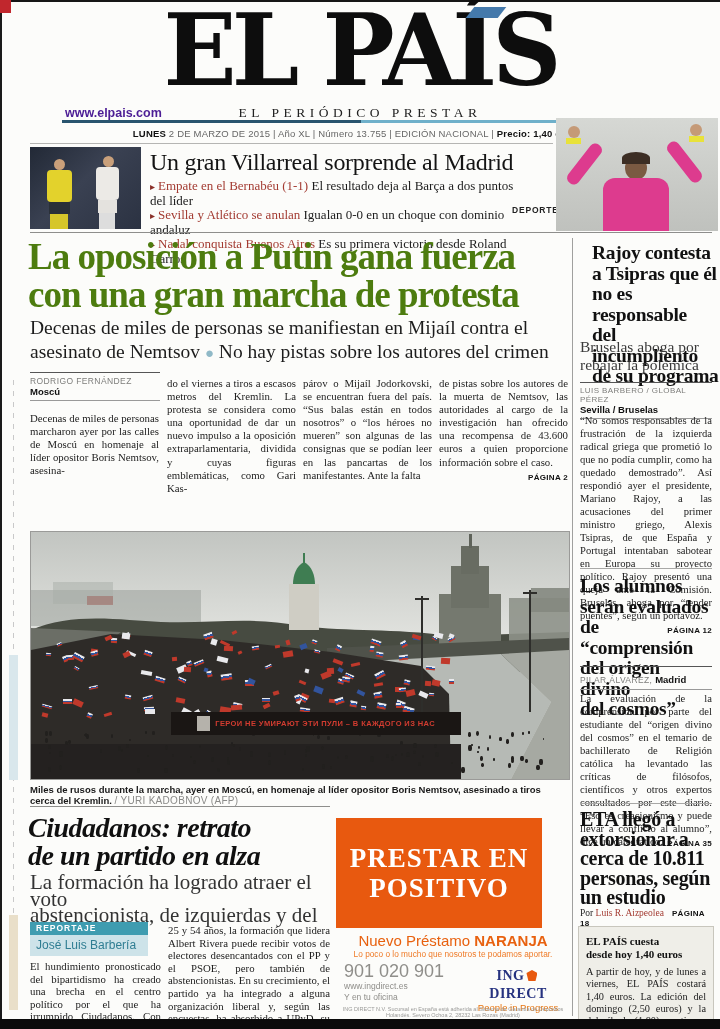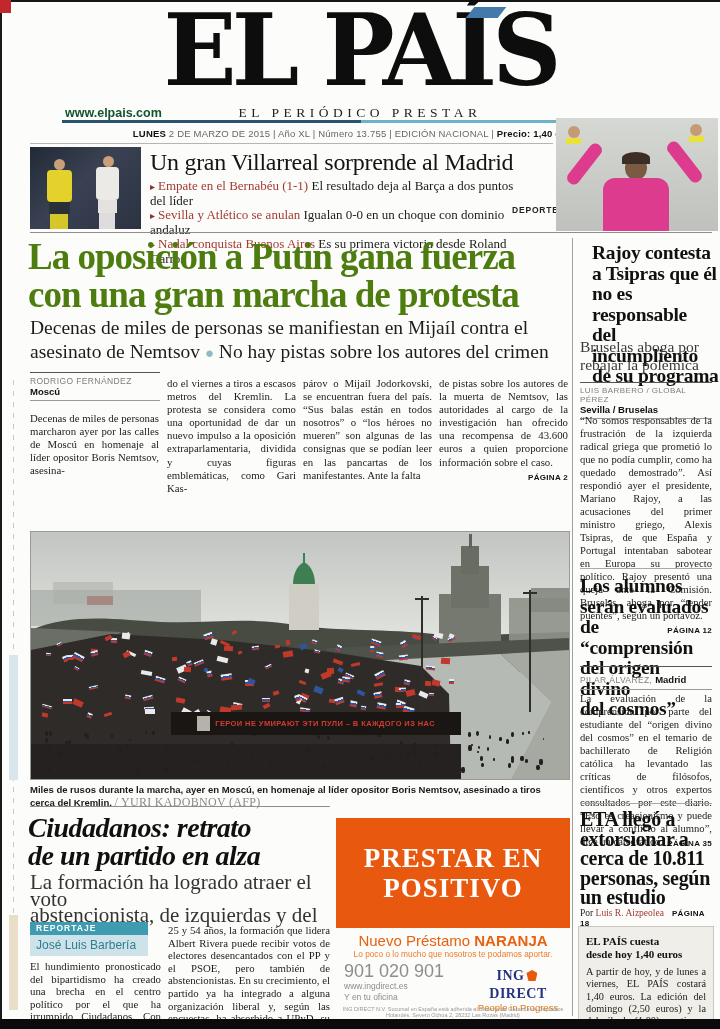--- a/index.html
+++ b/index.html
@@ -6,21 +6,21 @@
   .sheet{position:relative;width:720px;height:1029px;background:#fcfcfa;overflow:hidden;
          font-family:"Liberation Serif",serif;color:#1a1a1a;}
   .abs{position:absolute;}
   .sans{font-family:"Liberation Sans",sans-serif;}
   .pre{white-space:pre-line;}
   .just{text-align:justify;}
   
   .logo{width:720px;text-align:center;font-family:"DejaVu Serif",serif;font-weight:700;
         font-size:96px;line-height:.98;letter-spacing:-5px;color:#0d0d0d;transform:scaleY(1.03);}
   .accent{width:32px;height:11px;background:#4479ab;transform:skewX(-38deg);}
-  .url{font-size:12.5px;font-weight:700;color:#14532d;}
+  .url{font-size:12.5px;font-weight:700;color:#4c1d95;}
   .slogan{width:720px;text-align:center;font-size:13.5px;letter-spacing:4.5px;color:#222;}
   .tealline{height:3px;background:linear-gradient(90deg,#29546e 0%,#29546e 46%,#6fb0ca 46%,#6fb0ca 100%);}
   .dateline{width:655px;text-align:center;font-size:9.5px;color:#666;letter-spacing:.2px;}
   .dateline b{color:#111;}
   .thinrule{height:1px;background:#b5b5b3;}
   .midrule{height:1px;background:#8e8e8c;}
   
   .sp-headline{font-size:24px;color:#141414;letter-spacing:-.3px;}
   .sp-bullet{font-size:13px;line-height:14px;}
   .sp-bullet .arr{color:#8a2f28;font-size:10px;margin-right:3px;}
@@ -41,40 +41,40 @@
   .pref{font-family:"Liberation Sans",sans-serif;font-size:8px;font-weight:700;letter-spacing:.3px;color:#111;float:right;margin-top:2px;}
   
   .photo{width:538px;height:247px;border:1px solid #9a9a98;overflow:hidden;background:#d7d9d5;}
   .flag{position:absolute;display:block;}
   .speck{position:absolute;display:block;background:#22201e;border-radius:40%;}
   .banner{position:absolute;left:26%;top:73%;width:54%;height:9%;background:#1a1614;display:flex;
           align-items:center;justify-content:center;overflow:hidden;white-space:nowrap;}
   .banner .face{width:13px;height:15px;background:#b5b2ab;margin-right:5px;flex:none;}
   .bannertxt{color:#d23c30;font-family:"Liberation Sans",sans-serif;font-weight:700;font-size:7.5px;letter-spacing:.4px;}
   .caption{width:538px;font-family:"Liberation Sans",sans-serif;font-size:9.5px;font-weight:700;color:#1a1a1a;}
-  .credit{font-weight:400;font-size:12px;color:#8a8a88;letter-spacing:.3px;font-family:Liberation Serif, serif;}
+  .credit{font-weight:400;font-size:10px;color:#8a8a88;letter-spacing:.3px;}
   
   .rc-head{font-size:19.5px;line-height:20.5px;font-weight:700;letter-spacing:-.3px;color:#111;}
   .rc-sub{font-size:15.5px;line-height:18px;color:#3a3a3a;}
   .rc-body{font-size:10.6px;line-height:13px;color:#1c1c1c;}
   .rc-rule{width:132px;height:1px;background:#a8a8a6;}
   .etaby{font-size:9.5px;color:#222;}
   .etaby .red{color:#a33b32;}
   .pricebox{width:136px;background:#efeee8;border:1px solid #c8c6bd;padding:8px 7px 6px;box-sizing:border-box;}
   .pricebox .t{font-size:11px;line-height:12.5px;font-weight:700;color:#111;}
   .pricebox .b{font-size:10.3px;line-height:12.3px;margin-top:6px;color:#1c1c1c;}
   
   .ciudhead{font-size:28px;line-height:28px;font-style:italic;font-weight:600;letter-spacing:-.5px;color:#101010;}
   .ciudsub{font-size:21px;line-height:16.5px;color:#333;}
   .tagbar{width:118px;height:13px;background:#3f9cb0;color:#fff;font-family:"Liberation Sans",sans-serif;
           font-size:8.5px;font-weight:700;letter-spacing:1px;line-height:13px;padding-left:6px;box-sizing:border-box;}
   .tagauthor{width:118px;height:21px;background:#cde3e9;color:#2f7d92;font-family:"Liberation Sans",sans-serif;
           font-size:12px;line-height:21px;padding-left:6px;box-sizing:border-box;}
   
-  .adbox{width:234px;height:110px;background:#e8590f;display:flex;align-items:center;justify-content:center;}
+  .adbox{width:206px;height:110px;background:#e8590f;display:flex;align-items:center;justify-content:center;}
   .adhead{color:#fff;font-weight:700;font-size:27px;line-height:30px;letter-spacing:1px;text-align:center;}
   .adprod{width:234px;text-align:center;font-family:"Liberation Sans",sans-serif;font-size:15px;color:#e8610f;}
   .adtag{width:234px;text-align:center;font-family:"Liberation Sans",sans-serif;font-size:8.3px;color:#ef7b28;}
   .adphone{font-family:"Liberation Sans",sans-serif;font-size:18px;color:#8f8e8a;line-height:19px;}
   .adsmall{font-family:"Liberation Sans",sans-serif;font-size:8.5px;color:#8f8e8a;line-height:11px;}
   .ingbrand{font-family:"Liberation Serif",serif;font-weight:700;font-size:14px;color:#273380;letter-spacing:.5px;}
   .lion{display:inline-block;width:11px;height:11px;background:#e8590f;vertical-align:-1px;margin:0 2px;
         clip-path:polygon(50% 0,100% 28%,82% 100%,18% 100%,0 28%);}
   .ingsub{font-family:"Liberation Sans",sans-serif;font-size:9.5px;color:#e8750f;text-align:center;}
   .adlegal{width:234px;text-align:center;font-family:"Liberation Sans",sans-serif;font-size:5.5px;color:#9a9a98;}

